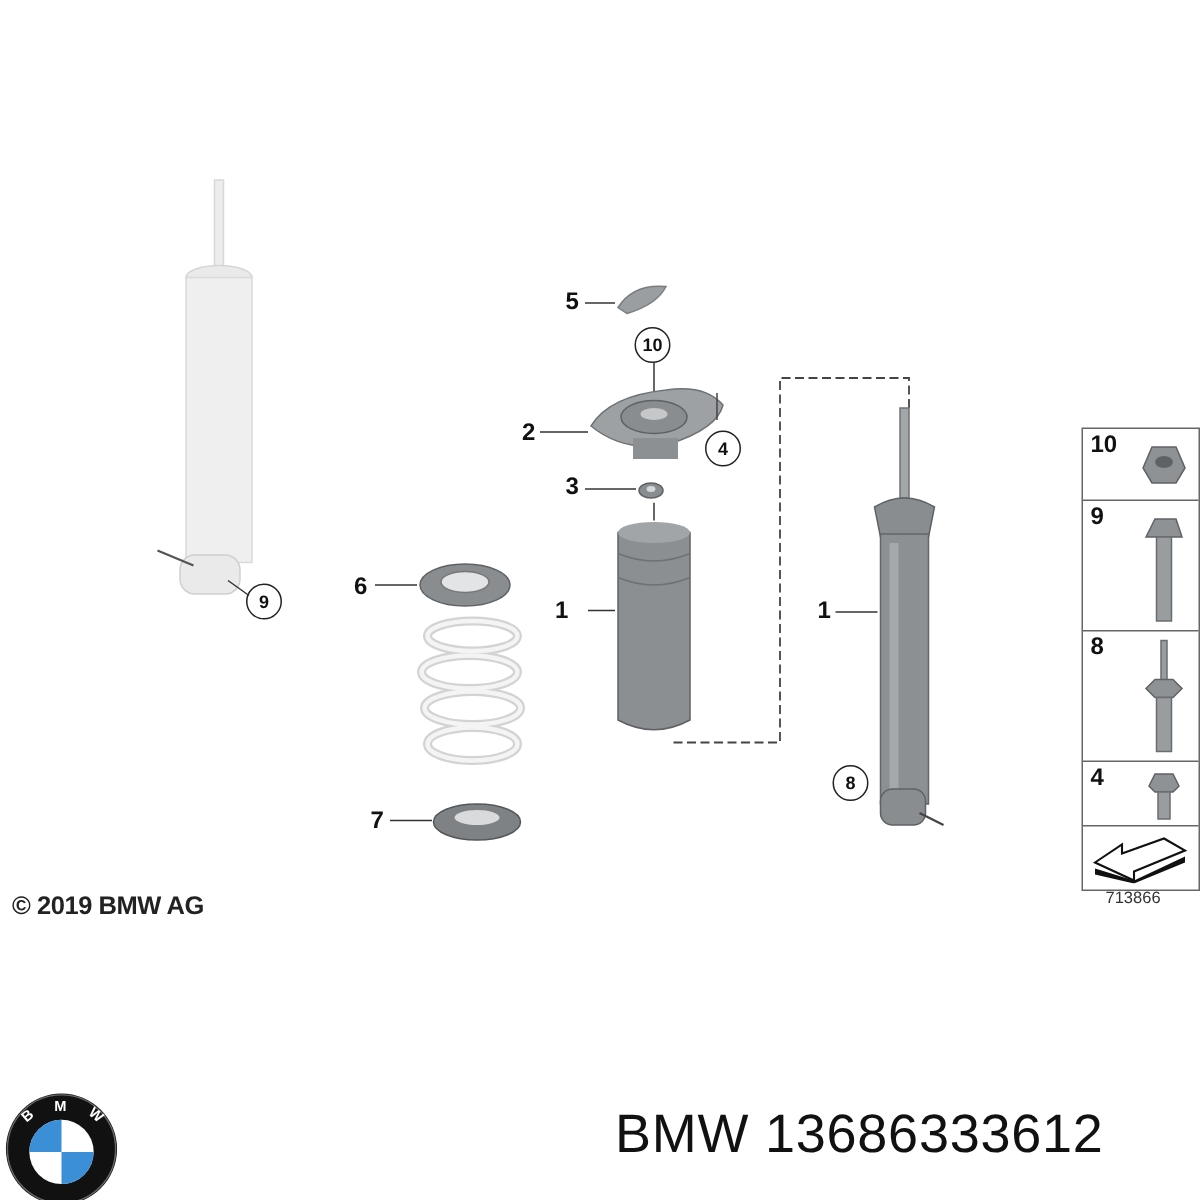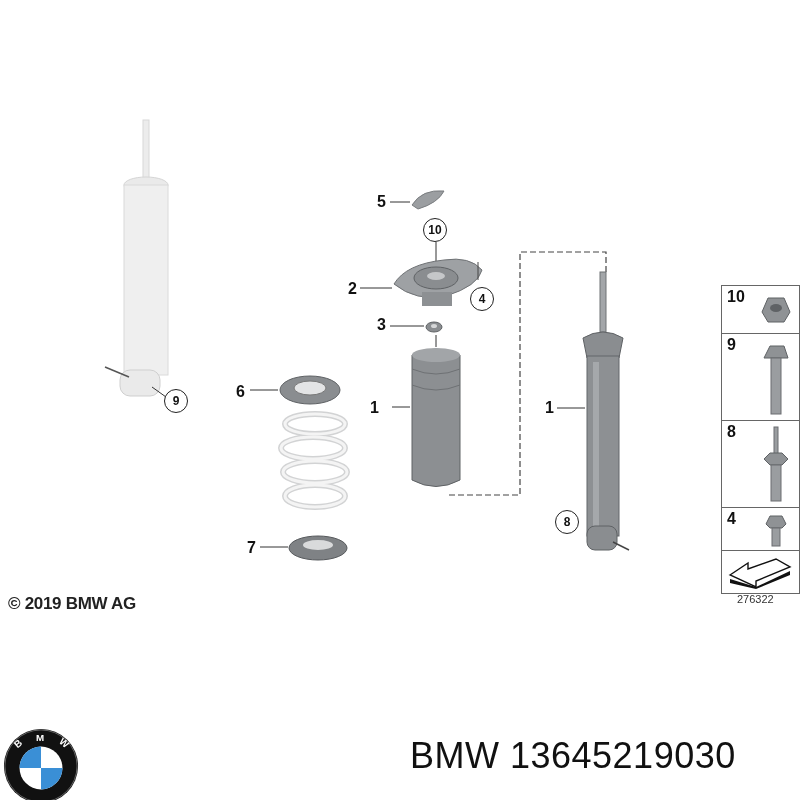--- a/index.html
+++ b/index.html
@@ -146,26 +146,26 @@
       <rect x="10" y="16" width="8" height="18" fill="#9a9da0" stroke="#6a6d70"></rect>
     </svg>
   </div>
   <div class="sb-cell" style="height:42px">
     <svg class="abs" style="left:4px;top:4px" width="68" height="34" viewBox="0 0 68 34">
       <path d="M4 20 L22 8 L22 14 L50 4 L64 12 L30 26 L30 32 Z" fill="#fff" stroke="#111" stroke-width="1.4"></path>
       <path d="M4 24 L30 32 L64 16 L64 20 L30 34 L4 28 Z" fill="#111"></path>
     </svg>
   </div>
 </div>
-<div class="diagram-id">276322</div>
+<div class="diagram-id">713866</div>
 
 <svg class="logo" viewBox="0 0 80 80">
   <circle cx="40" cy="40" r="38" fill="#111"></circle>
   <circle cx="40" cy="40" r="37" fill="none" stroke="#666" stroke-width="1"></circle>
   <circle cx="40" cy="42" r="22" fill="#fff"></circle>
   <path d="M40 42 L40 20 A22 22 0 0 0 18 42 Z" fill="#3a8fd6"></path>
   <path d="M40 42 L62 42 A22 22 0 0 1 40 64 Z" fill="#3a8fd6"></path>
   <text x="16" y="22" fill="#fff" font-size="10" font-weight="700" font-family="Liberation Sans, sans-serif" transform="rotate(-40 16 22)">B</text>
   <text x="35" y="14" fill="#fff" font-size="10" font-weight="700" font-family="Liberation Sans, sans-serif">M</text>
   <text x="58" y="16" fill="#fff" font-size="10" font-weight="700" font-family="Liberation Sans, sans-serif" transform="rotate(40 58 16)">W</text>
 </svg>
 
-<div class="footer-title">BMW 13645219030</div>
+<div class="footer-title">BMW 13686333612</div>
 
 </body></html>

